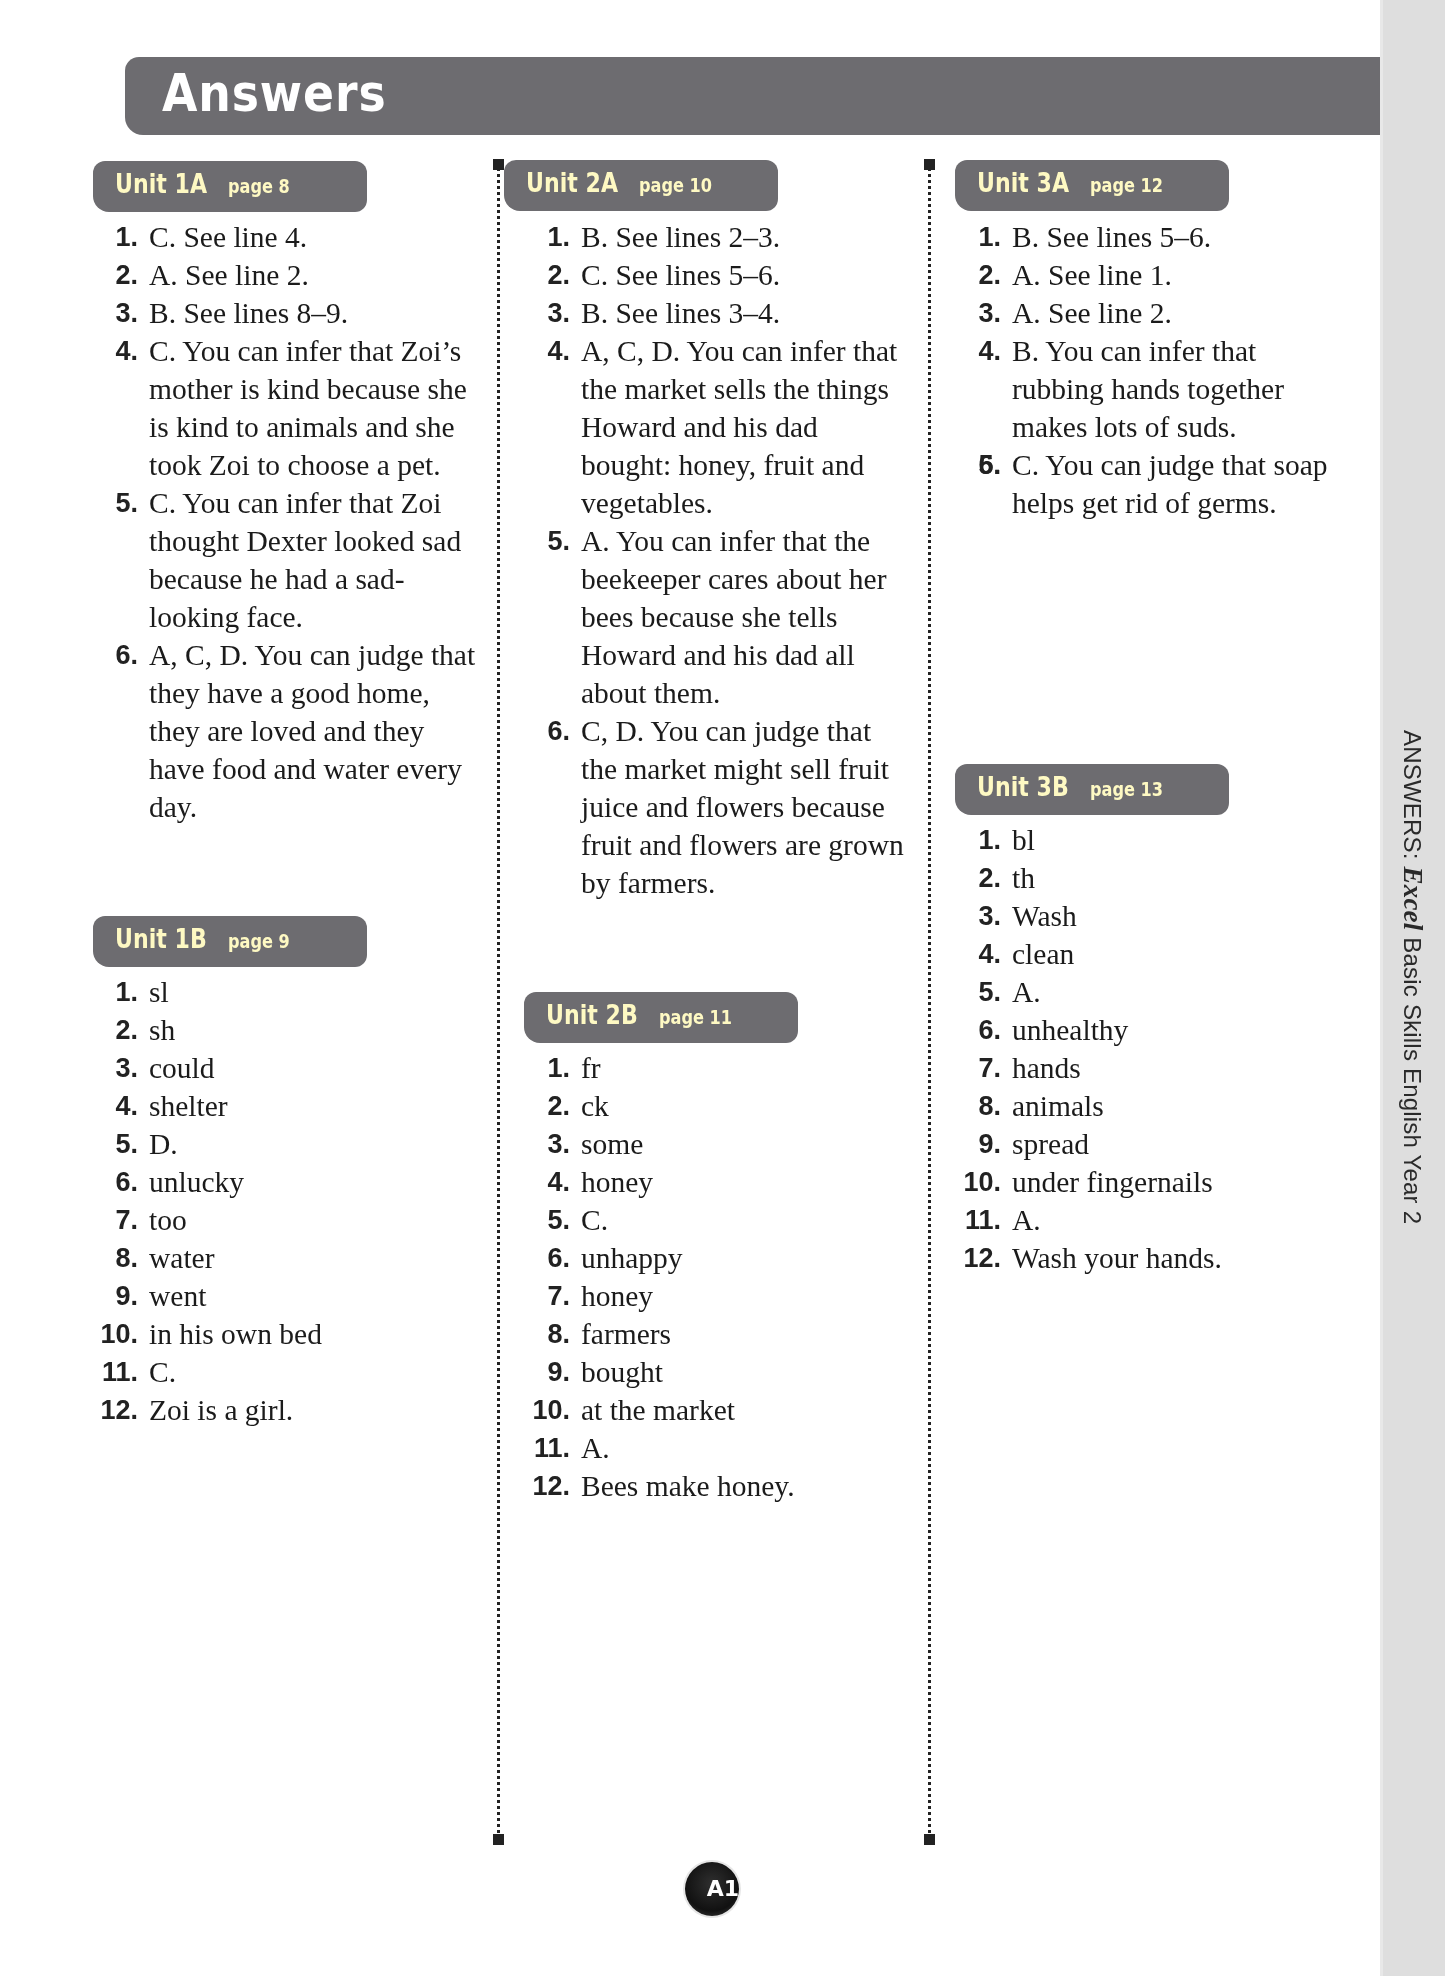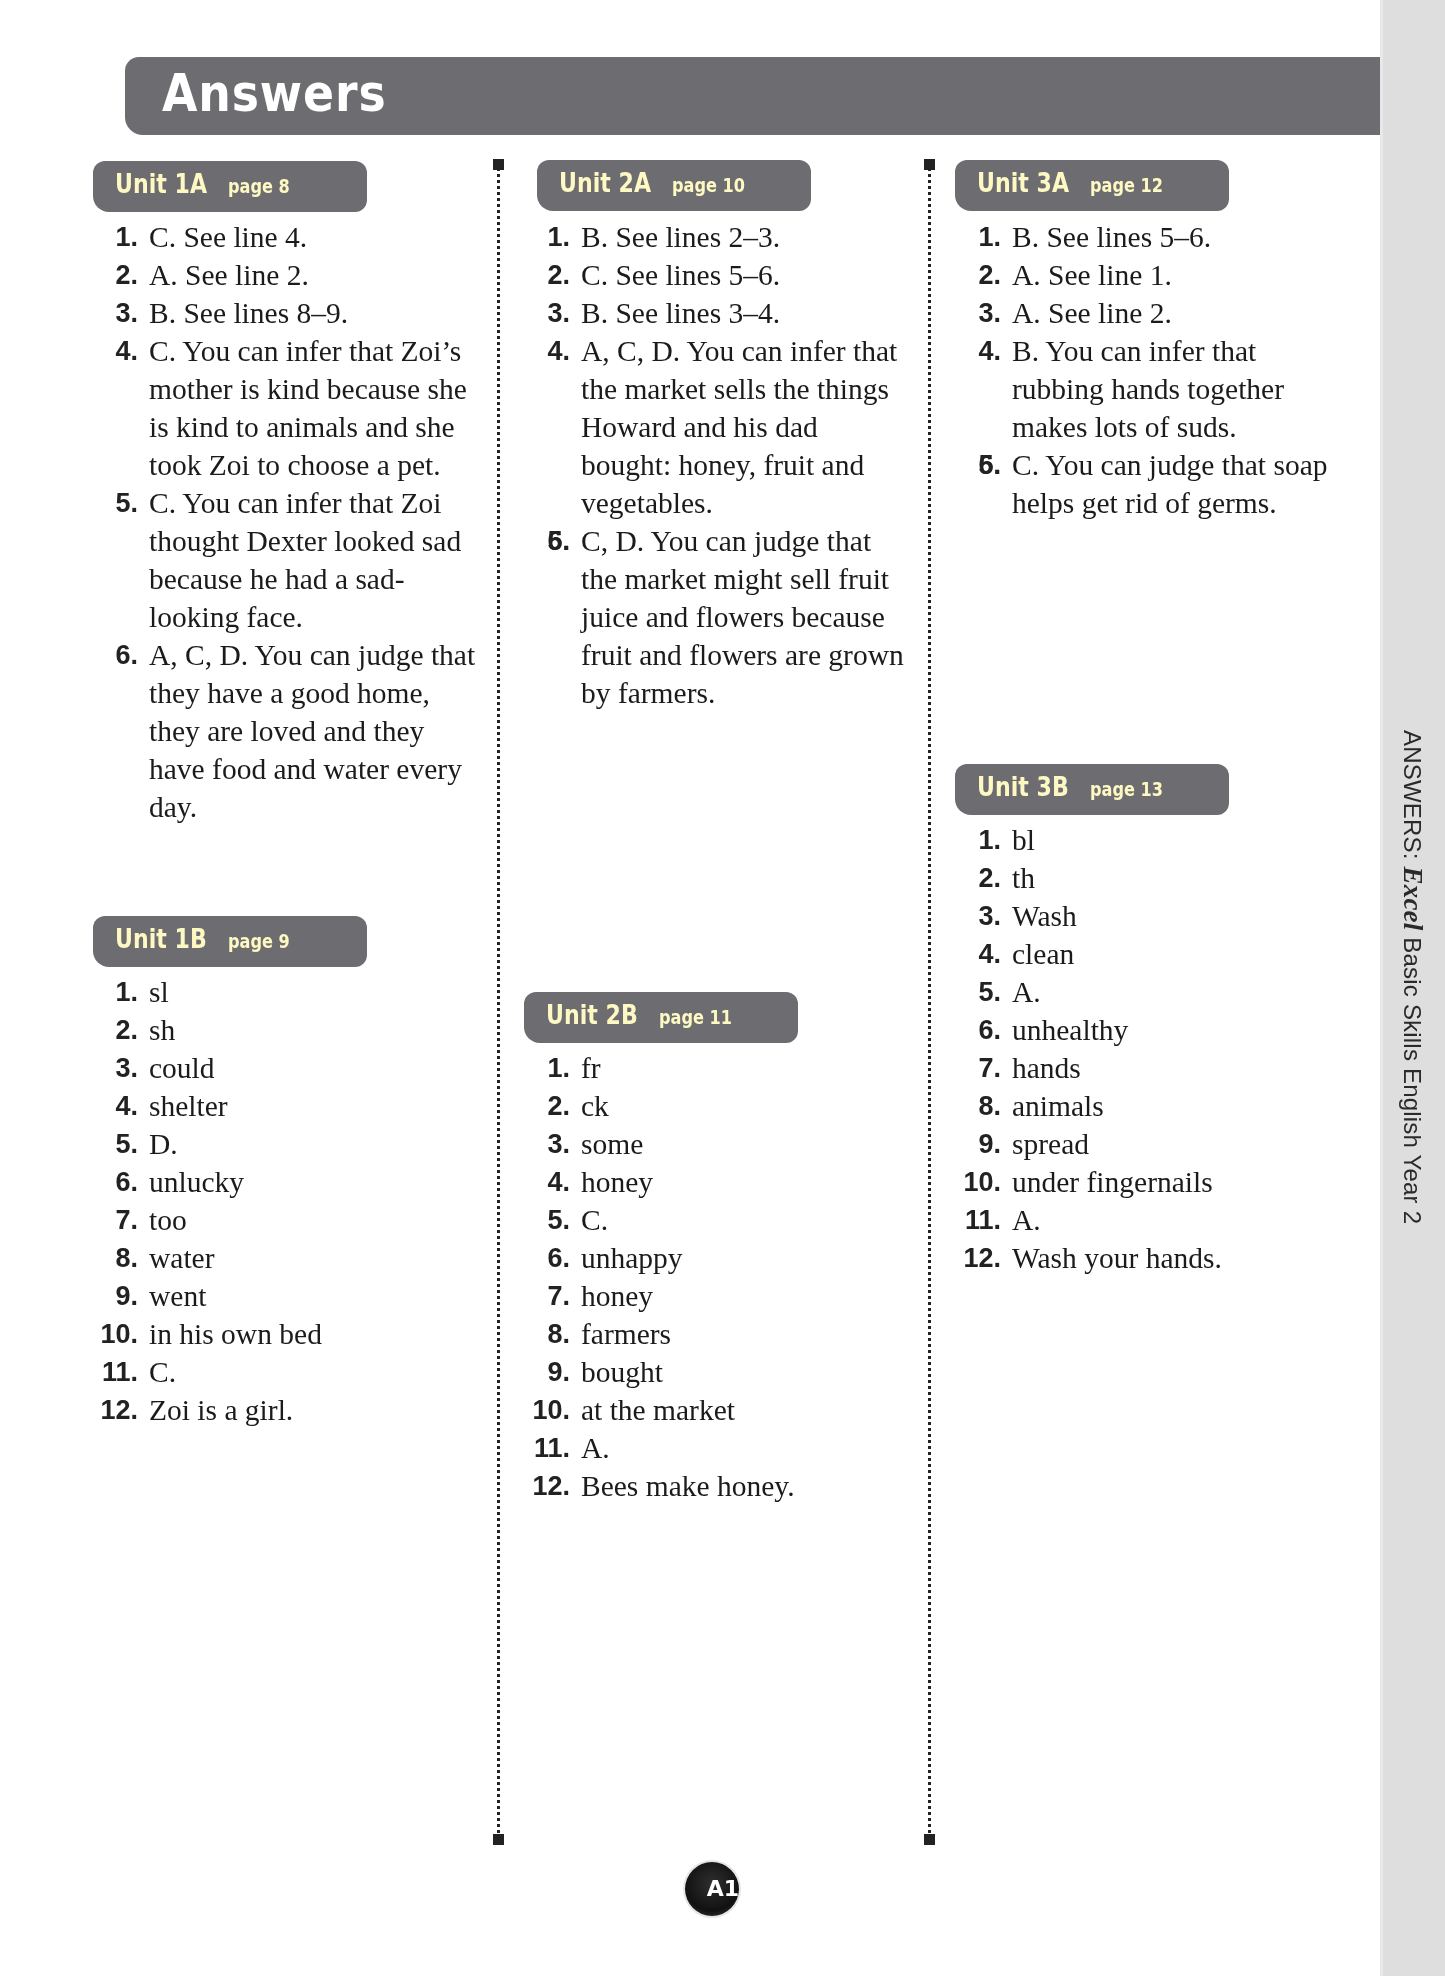--- a/index.html
+++ b/index.html
@@ -125,30 +125,30 @@
     <li class="answer-item"><span class="answer-num">7.</span><span>too</span></li>
     <li class="answer-item"><span class="answer-num">8.</span><span>water</span></li>
     <li class="answer-item"><span class="answer-num">9.</span><span>went</span></li>
     <li class="answer-item"><span class="answer-num">10.</span><span>in his own bed</span></li>
     <li class="answer-item"><span class="answer-num">11.</span><span>C.</span></li>
     <li class="answer-item"><span class="answer-num">12.</span><span>Zoi is a girl.</span></li>
   </ul>
 </div>
 
 <div class="column">
-  <div class="unit-tab" style="left:537px; top:160px;">
+  <div class="unit-tab" style="left:504px; top:160px;">
     <span class="unit-name">Unit 2A</span>
     <span class="unit-page">page 10</span>
   </div>
   <ul class="answer-list" style="left:524px; top:218px; width:390px;">
     <li class="answer-item"><span class="answer-num">1.</span><span>B. See lines 2–3.</span></li>
     <li class="answer-item"><span class="answer-num">2.</span><span>C. See lines 5–6.</span></li>
     <li class="answer-item"><span class="answer-num">3.</span><span>B. See lines 3–4.</span></li>
     <li class="answer-item"><span class="answer-num">4.</span><span>A, C, D. You can infer that the market sells the things Howard and his dad bought: honey, fruit and vegetables.</span></li>
-    <li class="answer-item"><span class="answer-num">5.</span></li>
+    <li class="answer-item"><span class="answer-num">5.</span><span>A. You can infer that the beekeeper cares about her bees because she tells Howard and his dad all about them.</span></li>
     <li class="answer-item"><span class="answer-num">6.</span><span>C, D. You can judge that the market might sell fruit juice and flowers because fruit and flowers are grown by farmers.</span></li>
   </ul>
 
   <div class="unit-tab" style="left:524px; top:992px;">
     <span class="unit-name">Unit 2B</span>
     <span class="unit-page">page 11</span>
   </div>
   <ul class="answer-list" style="left:524px; top:1049px; width:390px;">
     <li class="answer-item"><span class="answer-num">1.</span><span>fr</span></li>
     <li class="answer-item"><span class="answer-num">2.</span><span>ck</span></li>

